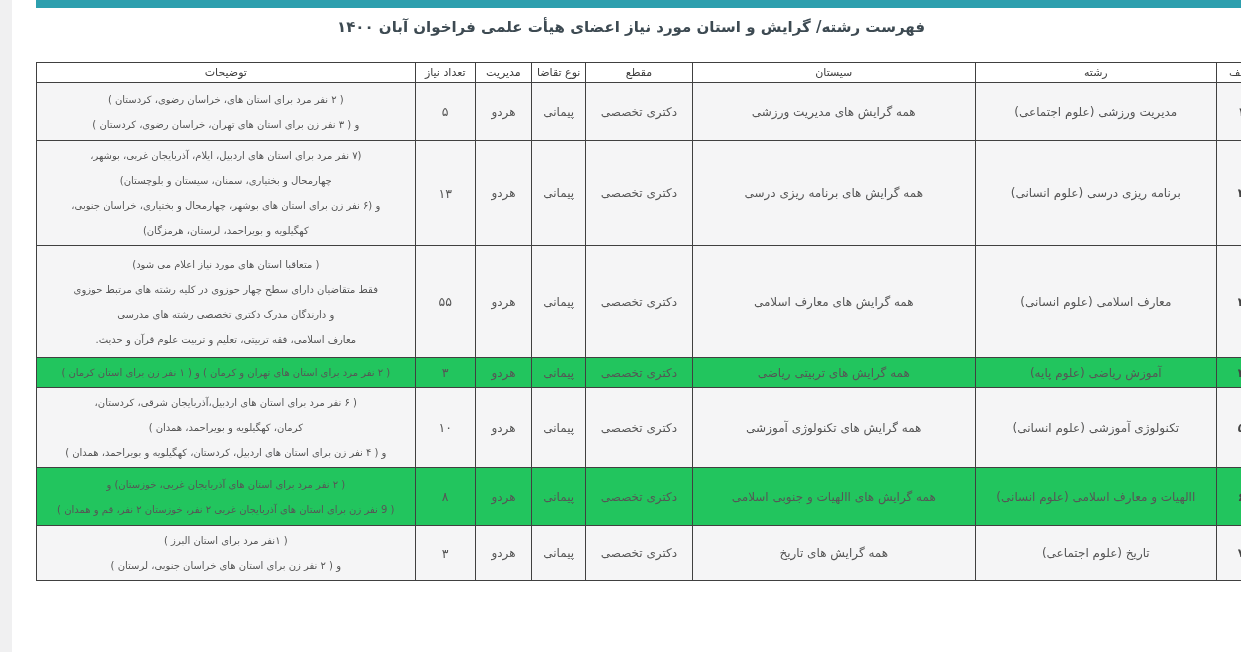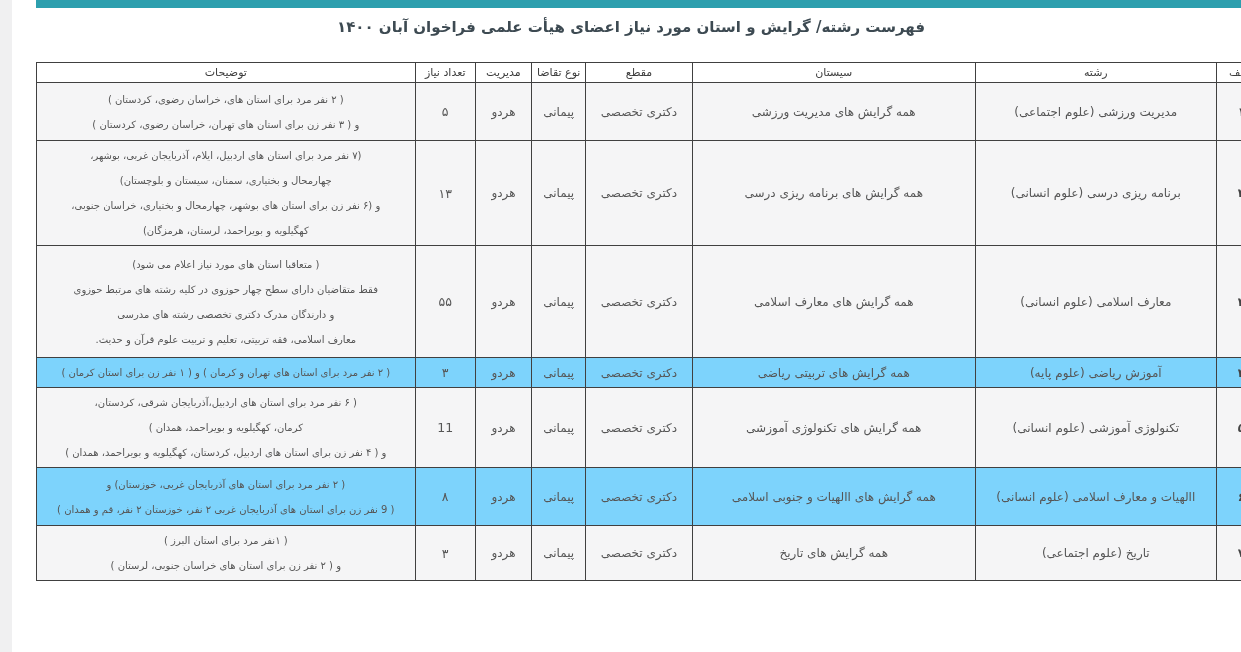--- a/index.html
+++ b/index.html
@@ -61,21 +61,21 @@
   }
   .need-table td.tozihat {
     white-space: pre-line;
     line-height: 25px;
     font-size: 10px;
     margin-top: 8px;
   }
   .need-table td.tedad { font-size: 12.5px; }
   .need-table td.radif { font-weight: bold; color: #444; }
   tr.bg-gray td { background: #f5f5f6; }
-  tr.bg-white td { background: #7dd3fc; }
+  tr.bg-white td { background: #22c55e; }
 </style>
 </head>
 <body>
 
 <div class="page">
   <div class="left-strip"></div>
   <div class="top-bar"></div>
 
   <div class="page-title">فهرست رشته/ گرایش و استان مورد نیاز اعضای هیأت علمی فراخوان آبان ۱۴۰۰</div>
 
@@ -150,21 +150,21 @@
         <td class="tedad">۳</td>
         <td class="tozihat">( ۲ نفر مرد برای استان های تهران و کرمان ) و ( ۱ نفر زن برای استان کرمان )</td>
       </tr>
       <tr class="bg-gray" style="height:77px">
         <td class="radif">۵</td>
         <td>تکنولوژی آموزشی (علوم انسانی)</td>
         <td>همه گرایش های تکنولوژی آموزشی</td>
         <td>دکتری تخصصی</td>
         <td>پیمانی</td>
         <td>هردو</td>
-        <td class="tedad">11</td>
+        <td class="tedad">۱۰</td>
         <td class="tozihat">( ۶ نفر مرد برای استان های اردبیل،آذربایجان شرقی، کردستان،
 کرمان، کهگیلویه و بویراحمد، همدان )
 و ( ۴ نفر زن برای استان های اردبیل، کردستان، کهگیلویه و بویراحمد، همدان )</td>
       </tr>
       <tr class="bg-white" style="height:58px">
         <td class="radif">۶</td>
         <td>االهیات و معارف اسلامی (علوم انسانی)</td>
         <td>همه گرایش های االهیات و جنوبی اسلامی</td>
         <td>دکتری تخصصی</td>
         <td>پیمانی</td>

